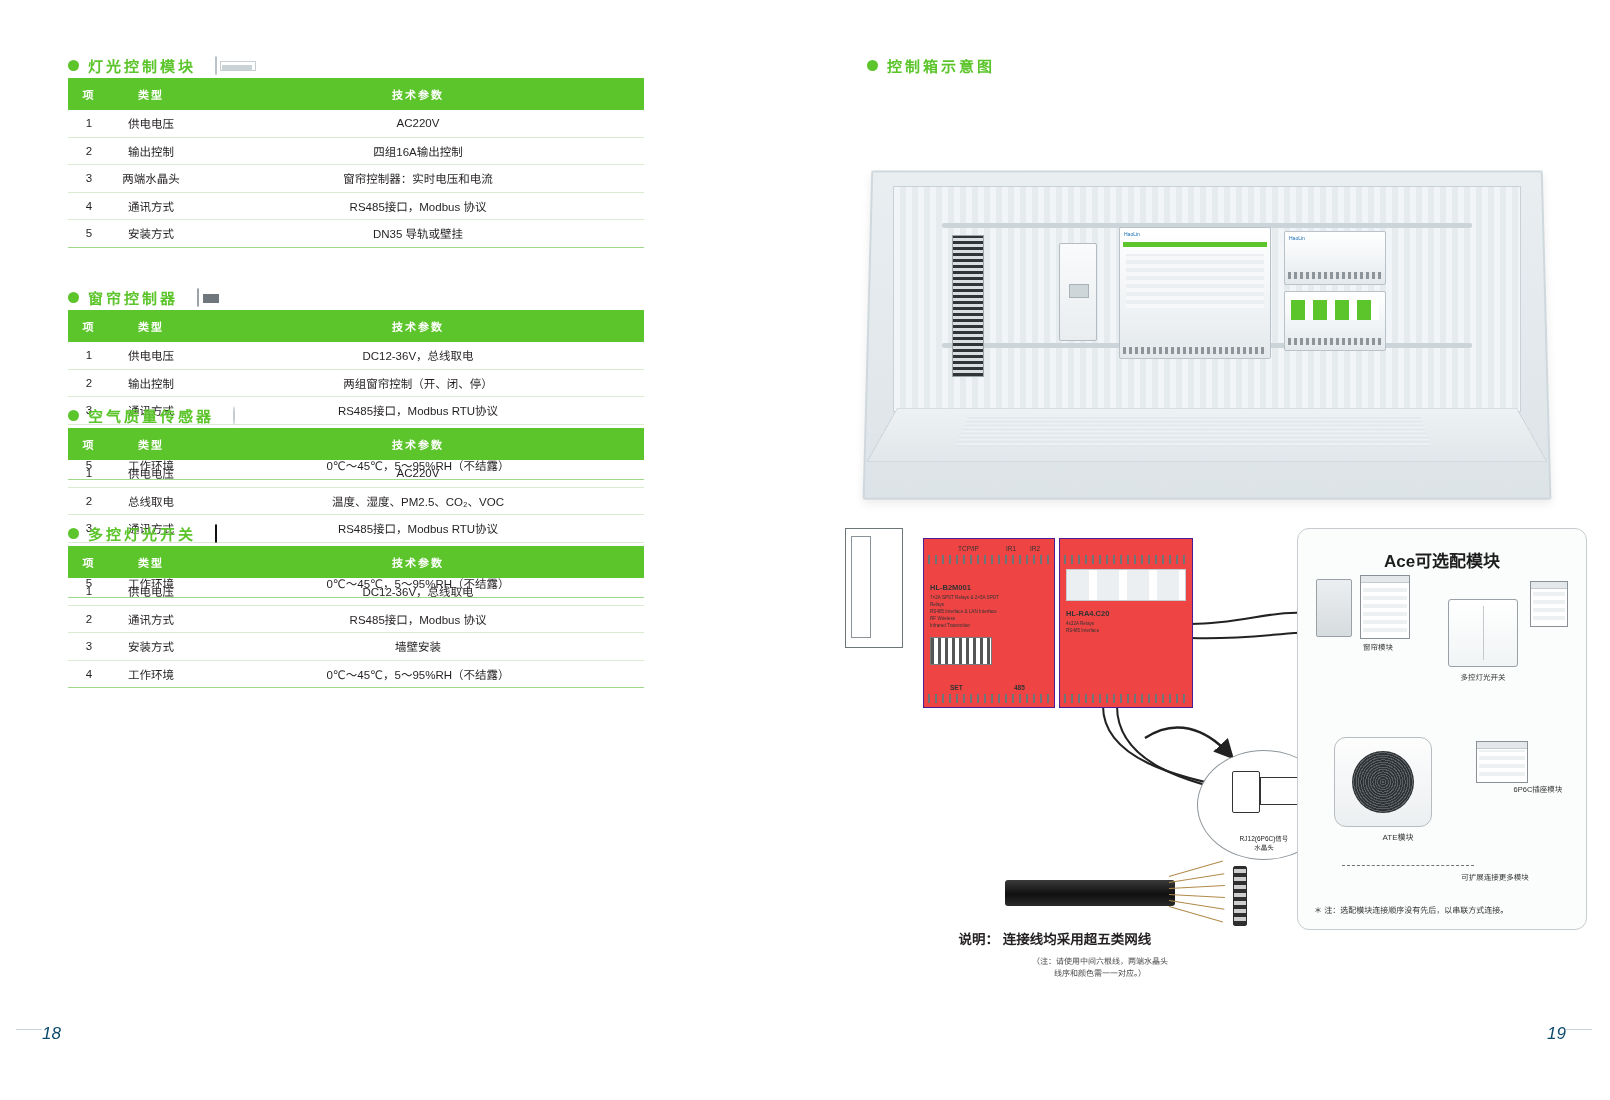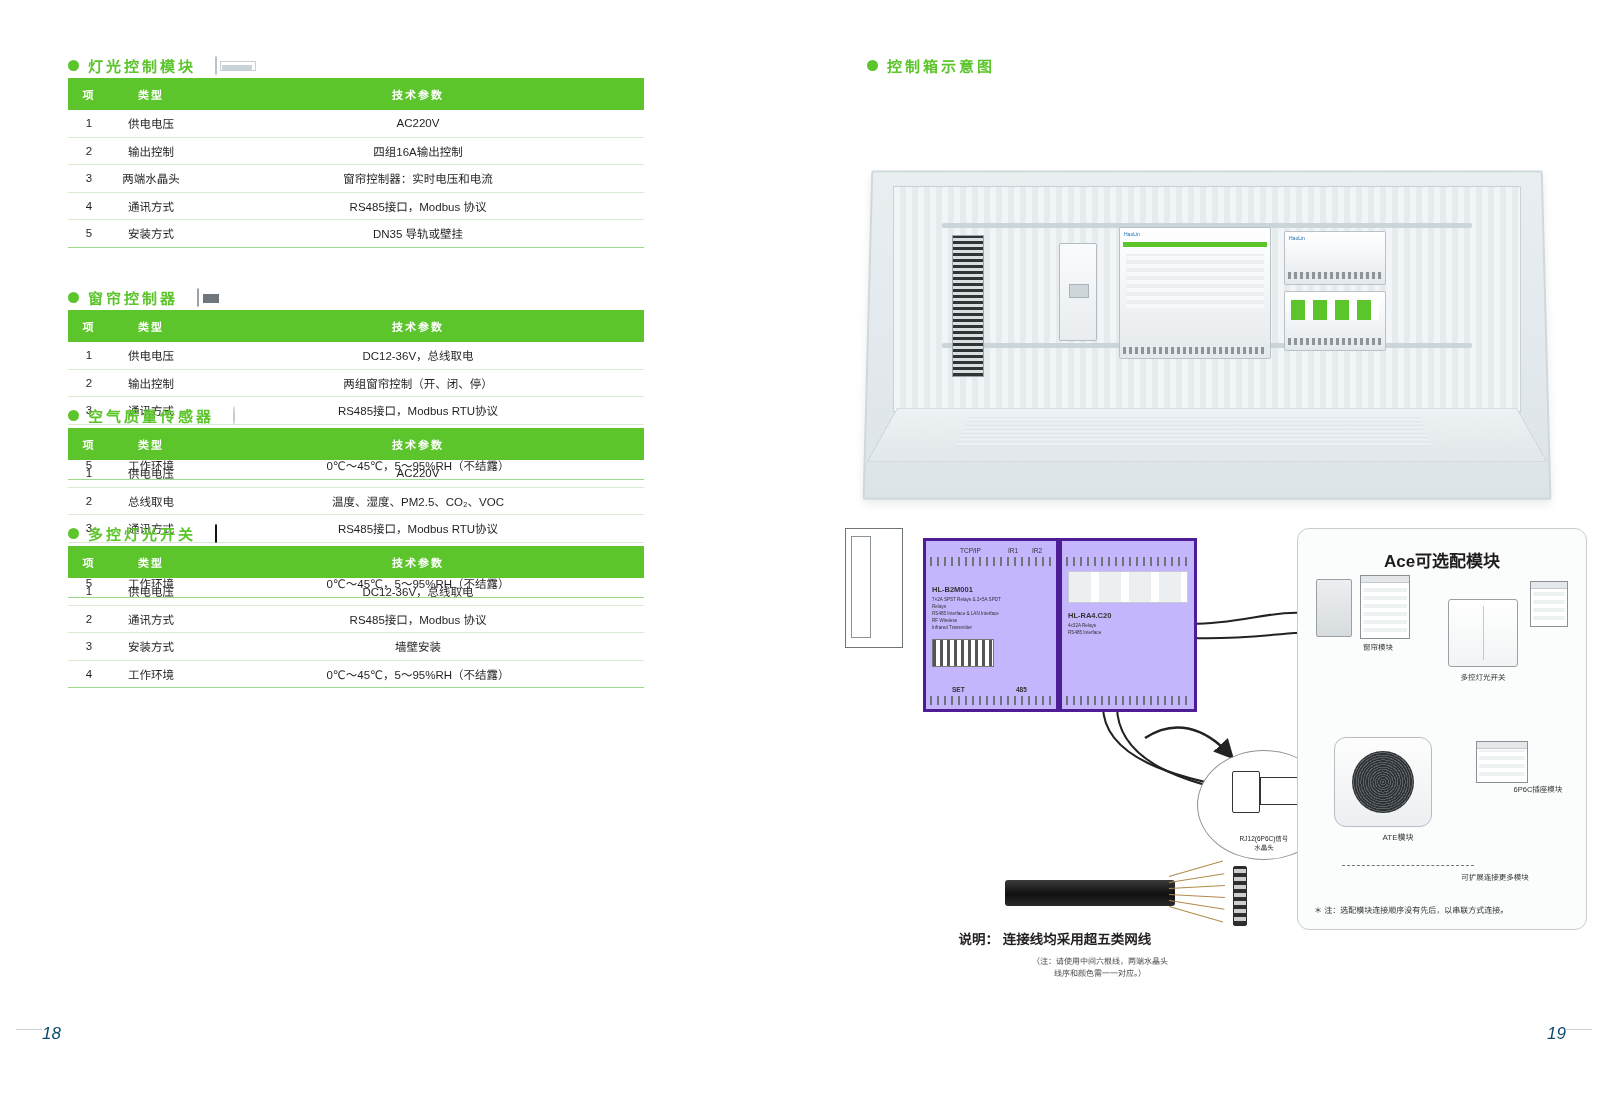--- a/index.html
+++ b/index.html
@@ -137,21 +137,21 @@
   .mcb{
     position:absolute;left:165px;top:56px;width:36px;height:96px;
     background:linear-gradient(180deg,#fafbfc 0%,#e9edef 100%);
     border:1px solid #b3bcc2;border-radius:2px;
   }
   .mcb:after{content:"";position:absolute;left:9px;top:40px;width:18px;height:12px;background:#cfd6da;border:1px solid #aab3b9;}
 
   
   .wiring{position:absolute;left:40px;top:528px;width:740px;height:440px;}
   .panel{
-    position:absolute;border:3px solid #4c1d95;background:#c4b5fd;
+    position:absolute;border:1px solid #4c1d95;background:#ef4444;
   }
   .panel .lbl{position:absolute;font-size:6.5px;color:#333;}
   .b2m{left:78px;top:10px;width:130px;height:168px;}
   .ra4{left:214px;top:10px;width:132px;height:168px;}
   .brk{left:18px;top:28px;width:56px;height:118px;border:1px solid #6d7579;background:#fff;}
   .brk:before{content:"";position:absolute;left:6px;top:8px;width:18px;height:100px;border:1px solid #8b9399;}
   .brk:after{content:"";position:absolute;right:6px;top:8px;width:18px;height:100px;border:1px solid #8b9399;}
   .dots{
     position:absolute;height:9px;left:4px;right:4px;
     background:repeating-linear-gradient(90deg,#6d7579 0 2px,transparent 2px 7px);

